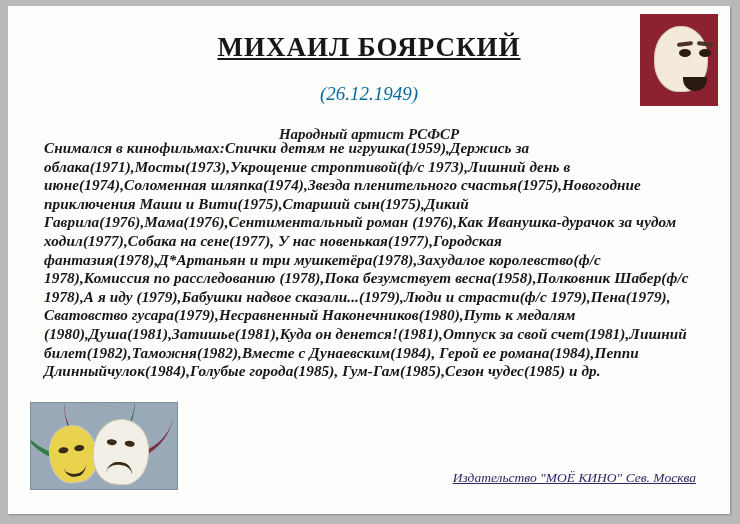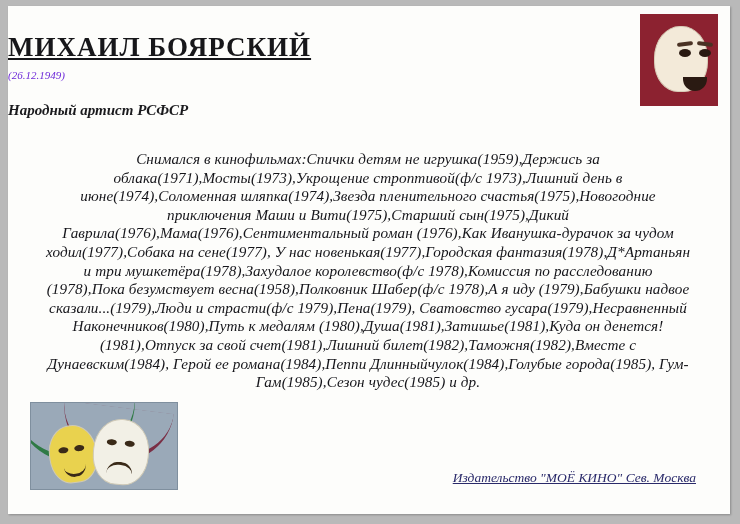--- a/index.html
+++ b/index.html
@@ -75,53 +75,54 @@
     width: 24px;
     height: 14px;
     background: #2a1a12;
     border-radius: 0 0 14px 14px;
   }
   .header {
     position: absolute;
     left: 0;
     right: 0;
     top: 26px;
+    text-align: center;
   }
   .name {
     font-size: 27px;
     font-weight: bold;
     letter-spacing: 1px;
     color: #17171a;
     text-decoration: underline;
     font-family: "Liberation Serif", serif;
   }
   .birth {
-    margin-top: 6px;
-    font-size: 11px;
-    font-style: italic;
-    color: #6d28d9;
+    margin-top: 20px;
+    font-size: 19px;
+    font-style: italic;
+    color: #0369a1;
   }
   .title-rank {
     margin-top: 21px;
     font-size: 15px;
     font-style: italic;
     font-weight: bold;
     color: #1a1a1d;
   }
   .body-text {
     position: absolute;
     left: 36px;
-    top: 144px;
+    top: 133px;
     width: 648px;
     font-size: 15.2px;
     line-height: 18.6px;
     font-style: italic;
-    font-weight: normal;
+    font-weight: bold;
     color: #15151a;
-    text-align: center;
+    text-align: left;
     letter-spacing: 0.1px;
     word-spacing: 0px;
   }
   .bottom-logo {
     position: absolute;
     left: 22px;
     bottom: 24px;
     width: 146px;
     height: 86px;
     background: #9aa9b8;

